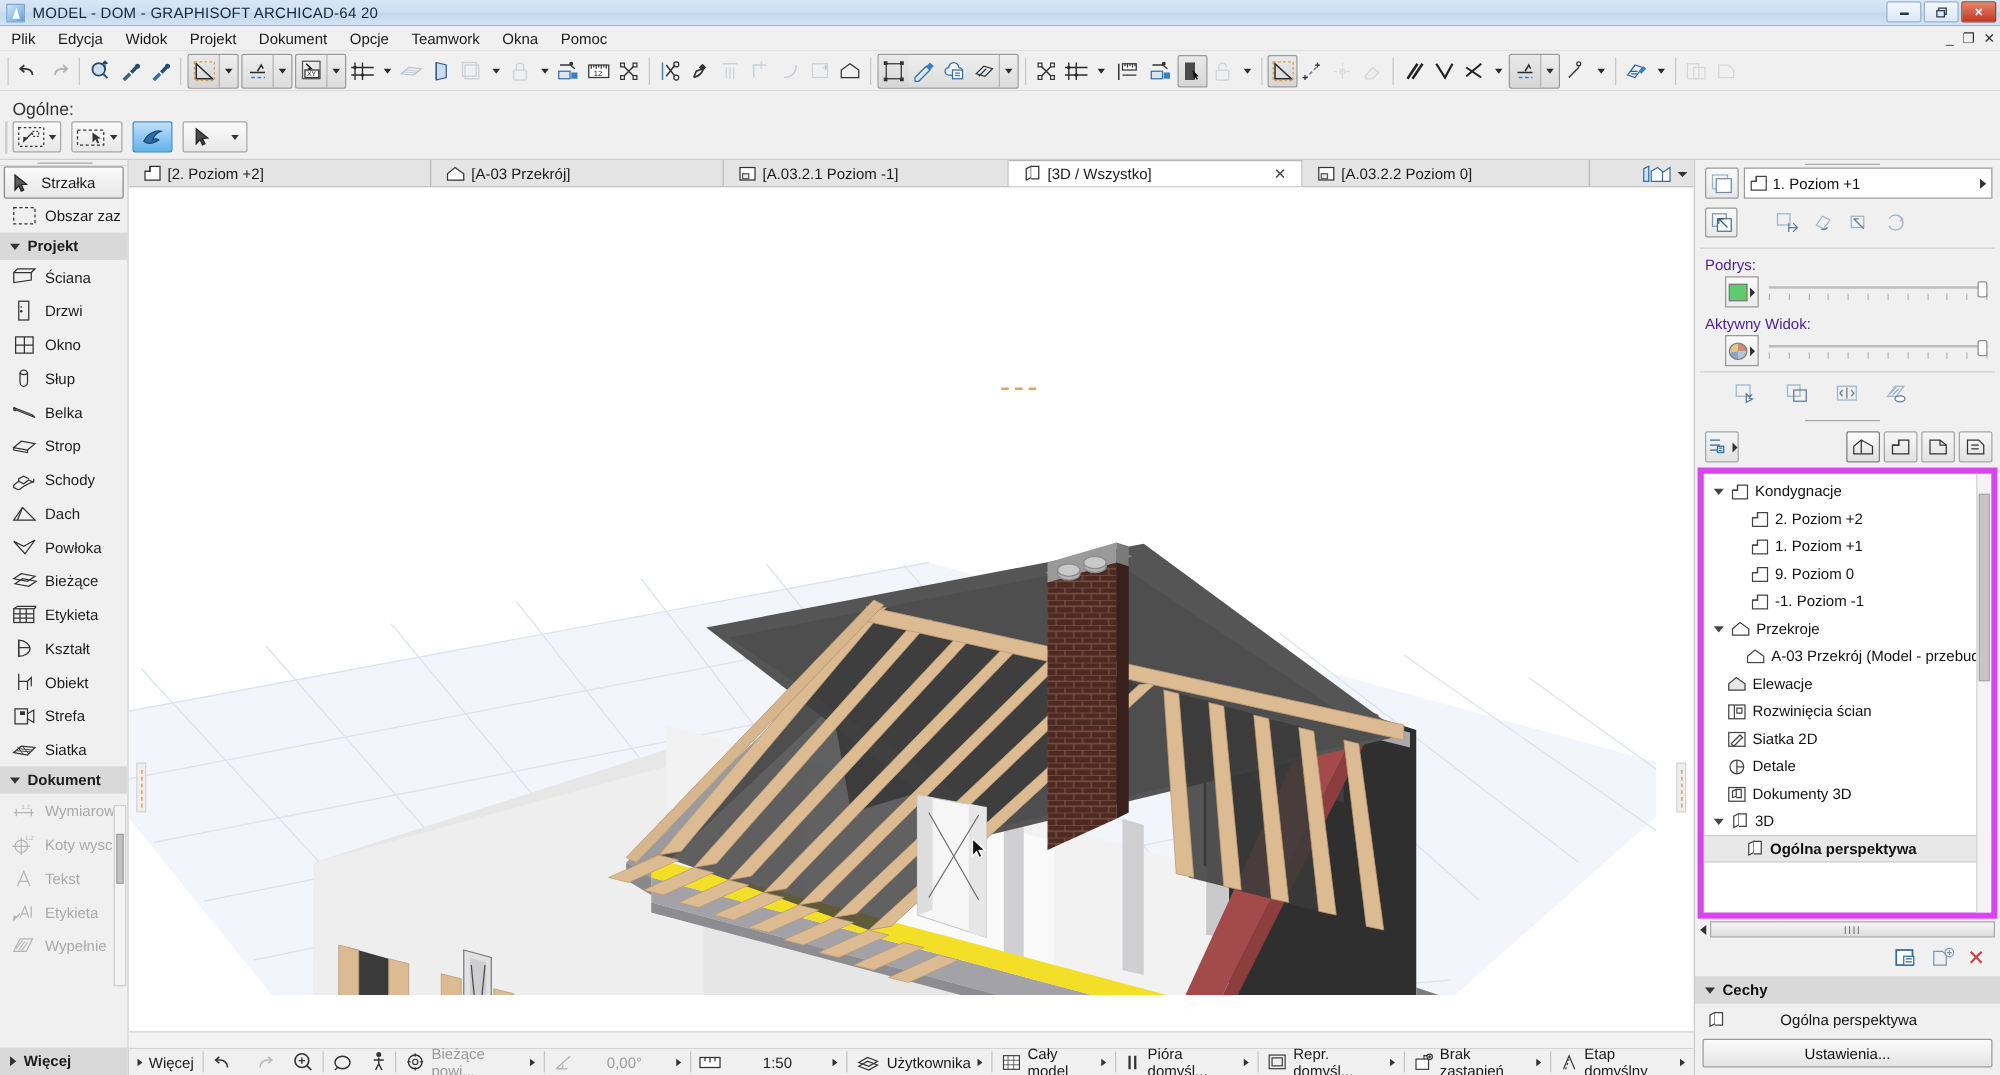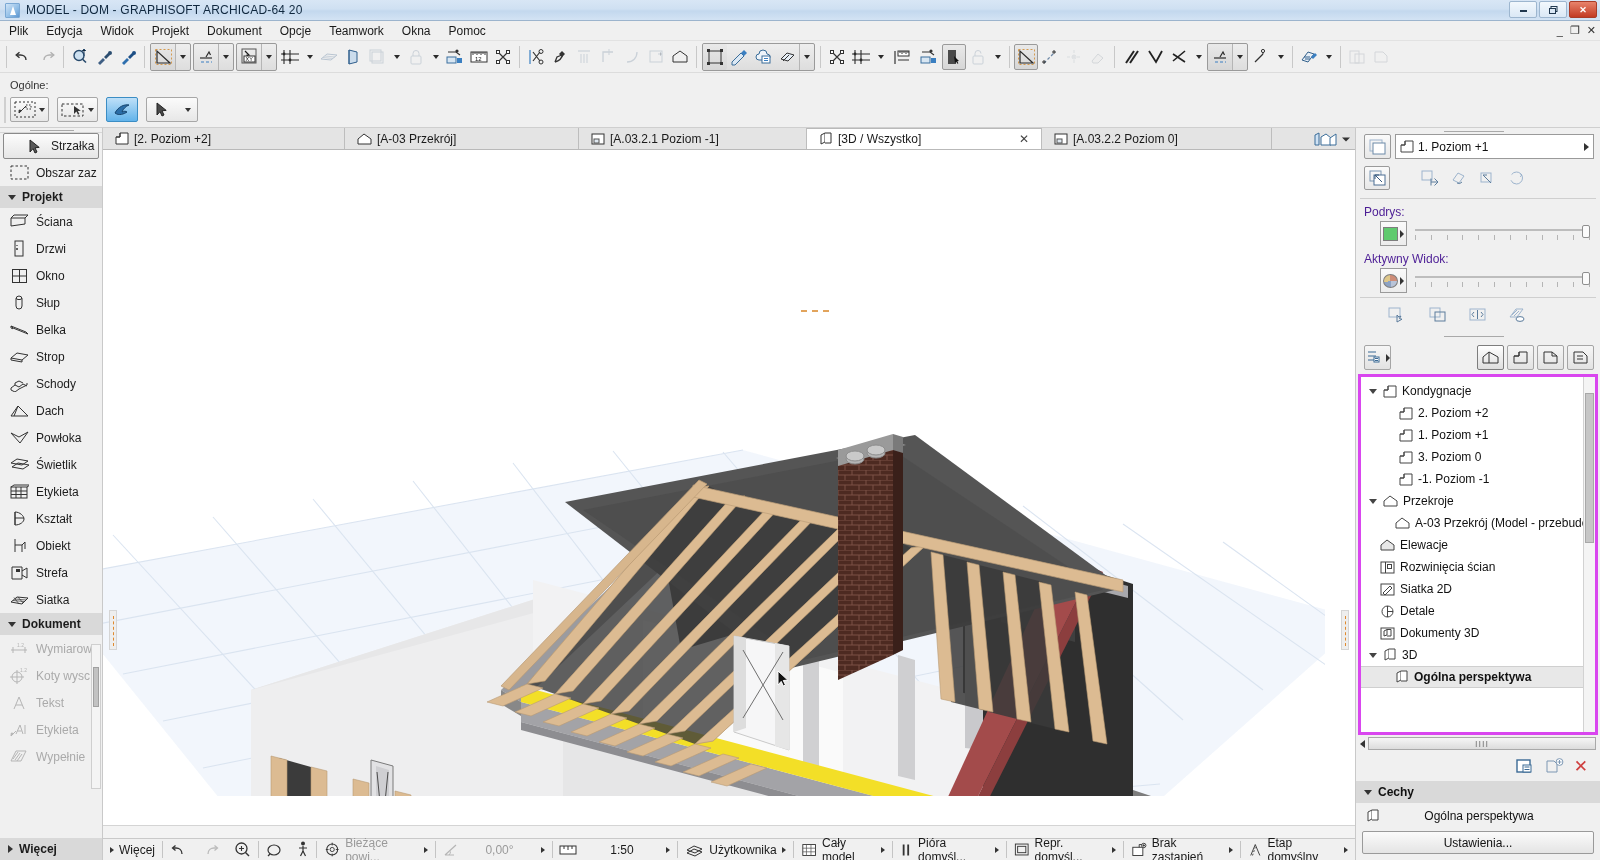--- a/index.html
+++ b/index.html
@@ -70,21 +70,21 @@
   .tb-group { display:flex; align-items:center; border:1px solid #9a9a9a; border-radius:2px; background:linear-gradient(to bottom,#eeeeee,#dddddd); margin:0 1px;}
   .tb-group .tbtn, .tb-group .tb-arrow { border:none; }
   .tb-group .tb-arrow { border-left:1px solid #b5b5b5; }
   svg.ic { display:block; }
 
   
   .infobox {
     height:55px; flex:0 0 55px; background:#f0f0f0; position:relative;
     border-bottom:1px solid #cfcfcf;
   }
-  .infobox-label { position:absolute; left:10px; top:6px; font-size:11px; color:#333; }
+  .infobox-label { position:absolute; left:10px; top:6px; font-size:14px; color:#333; }
   .infobox-handle { position:absolute; left:4px; top:24px; width:2px; height:26px; background:#cfcfcf;}
   .ib-row { position:absolute; left:10px; top:24px; display:flex; align-items:center; gap:8px;}
   .ib-btn {
     height:25px; border:1px solid #a7a7a7; border-radius:2px;
     background:linear-gradient(to bottom,#fbfbfb,#e7e7e7);
     display:flex; align-items:center; padding:0 3px; gap:3px;
   }
   .ib-btn.sel { background:linear-gradient(to bottom,#bfe0f8,#62b3ea); border-color:#3b8dc4; }
   .ib-btn .cap { border-left:3px solid transparent; border-right:3px solid transparent; border-top:4px solid #333; }
   .ib-big { width:52px; justify-content:space-between; padding:0 6px; }
@@ -99,21 +99,21 @@
   }
   .tbx-top-handle { height:5px; border-bottom:1px solid #d7d7d7; position:relative;}
   .tbx-top-handle::after{content:"";position:absolute;left:30px;top:2px;width:44px;height:1px;background:#a9a9a9;}
   .tbx-item {
     height:27px; display:flex; align-items:center; gap:6px; padding-left:8px;
     font-size:12px; color:#1c1c1c; flex:0 0 27px;
   }
   .tbx-item.selected {
     background:linear-gradient(to bottom,#fcfcfc,#e6e6e6);
     border:1px solid #8a8a8a; border-radius:2px; margin:0 3px; height:26px; flex:0 0 26px;
-    padding-left:19px;
+    padding-left:1px;
   }
   .tbx-item.disabled { color:#aaa; }
   .tbx-ic { width:22px; height:20px; display:flex; align-items:center; justify-content:center; flex:0 0 22px;}
   .tbx-group {
     height:22px; flex:0 0 22px; background:#d9d9d9; display:flex; align-items:center; gap:6px;
     padding-left:8px; font-size:12px; font-weight:bold; color:#1c1c1c;
   }
   .tri-d { border-left:4px solid transparent; border-right:4px solid transparent; border-top:5px solid #333; }
   .tri-r { border-top:4px solid transparent; border-bottom:4px solid transparent; border-left:5px solid #333; }
   .tbx-scroll {
@@ -205,21 +205,21 @@
   .slider .track { position:absolute; left:0; right:0; top:6px; height:2px; background:#bdbdbd; }
   .slider .ticks { position:absolute; left:0; right:0; top:12px; height:5px; display:flex; justify-content:space-between; }
   .slider .ticks i { width:1px; height:5px; background:#b5b5b5; display:block;}
   .slider .knob { position:absolute; right:0px; top:2px; width:8px; height:13px; background:#fbfbfb; border:1px solid #8f8f8f; border-radius:2px;}
 
   .rp-tabs { display:flex; align-items:center; gap:3px; padding:6px 6px 4px 8px; }
   .rp-tab { width:27px;height:25px;border:1px solid #a5a5a5;border-radius:2px;background:linear-gradient(to bottom,#f6f6f6,#e2e2e2);display:flex;align-items:center;justify-content:center;}
   .rp-tab.sel { background:linear-gradient(to bottom,#ffffff,#dedede); border-color:#7d7d7d; }
   .rp-tab-sep { flex:1 1 auto; }
 
-  .tree { flex:1 1 auto; background:#fff; border:3px solid #d946ef; margin:0 2px; position:relative; overflow:hidden; }
+  .tree { flex:1 1 auto; background:#fff; border:5px solid #d946ef; margin:0 2px; position:relative; overflow:hidden; }
   .tr-item { height:22px; display:flex; align-items:center; gap:5px; font-size:12px; color:#111; white-space:nowrap;}
   .tr-item.sel { background:#e8e8e8; font-weight:bold; border-top:1px solid #cfcfcf; border-bottom:1px solid #cfcfcf;}
   .tr-tw { width:11px; display:flex; align-items:center; justify-content:center; flex:0 0 11px;}
   .tw { width:0;height:0;border-left:4px solid transparent;border-right:4px solid transparent;border-top:5px solid #444; }
   .tree-vscroll { position:absolute; right:0; top:0; width:12px; height:100%; background:#f4f4f4; border-left:1px solid #d2d2d2;}
   .tree-vscroll .thumb{position:absolute;left:1px;top:16px;width:9px;height:150px;background:#c6c6c6;border:1px solid #a8a8a8;}
   .rp-hscroll { height:17px; display:flex; align-items:center; gap:3px; padding:0 4px; }
   .rp-hscroll .bar { flex:1 1 auto; height:13px; background:linear-gradient(to bottom,#f6f6f6,#dcdcdc); border:1px solid #a9a9a9; display:flex;align-items:center;justify-content:center; color:#777; font-size:9px; letter-spacing:1px;text-align:center;}
   .rp-bottom-icons { display:flex; align-items:center; justify-content:flex-end; gap:10px; padding:6px 12px 6px 0; }
   .rp-section { height:22px; background:#d9d9d9; display:flex;align-items:center;gap:6px;padding-left:8px;font-weight:bold;}
@@ -767,21 +767,21 @@
         </span>
         <span>Powłoka</span>
       </div>
       <div class="tbx-item">
         <span class="tbx-ic">
           <svg class="ic" width="21" height="15" viewBox="0 0 21 15">
               <path d="M2 6 8 2l11 2-6 4z" fill="none" stroke="#333"></path>
               <path d="M3 10 9 6l11 2-6 4z" fill="none" stroke="#333"></path>
             </svg>
         </span>
-        <span>Świetlik</span>
+        <span>Bieżące</span>
       </div>
       <div class="tbx-item">
         <span class="tbx-ic">
           <svg class="ic" width="20" height="16" viewBox="0 0 20 16">
               <rect x="2" y="3" width="16" height="11" fill="none" stroke="#333"></rect>
               <path d="M7 3v11M12 3v11M2 7h16M2 10.5h16" stroke="#333"></path>
               <path d="M2 3 5 1h16l-3 2" fill="none" stroke="#333"></path>
             </svg>
         </span>
         <span>Etykieta</span>
@@ -1492,21 +1492,21 @@
             </span>
             <span>1. Poziom +1</span>
           </div>
           <div class="tr-item" style="padding-left:38px">
             <span>
               <svg class="ic" width="14" height="13" viewBox="0 0 14 13">
                   <path d="M1 12V5h4V1h8v11z" fill="#fff" stroke="#444"></path>
                   <path d="M5 1v4H1" fill="none" stroke="#444"></path>
                 </svg>
             </span>
-            <span>3. Poziom 0</span>
+            <span>9. Poziom 0</span>
           </div>
           <div class="tr-item" style="padding-left:38px">
             <span>
               <svg class="ic" width="14" height="13" viewBox="0 0 14 13">
                   <path d="M1 12V5h4V1h8v11z" fill="#fff" stroke="#444"></path>
                   <path d="M5 1v4H1" fill="none" stroke="#444"></path>
                 </svg>
             </span>
             <span>-1. Poziom -1</span>
           </div>

